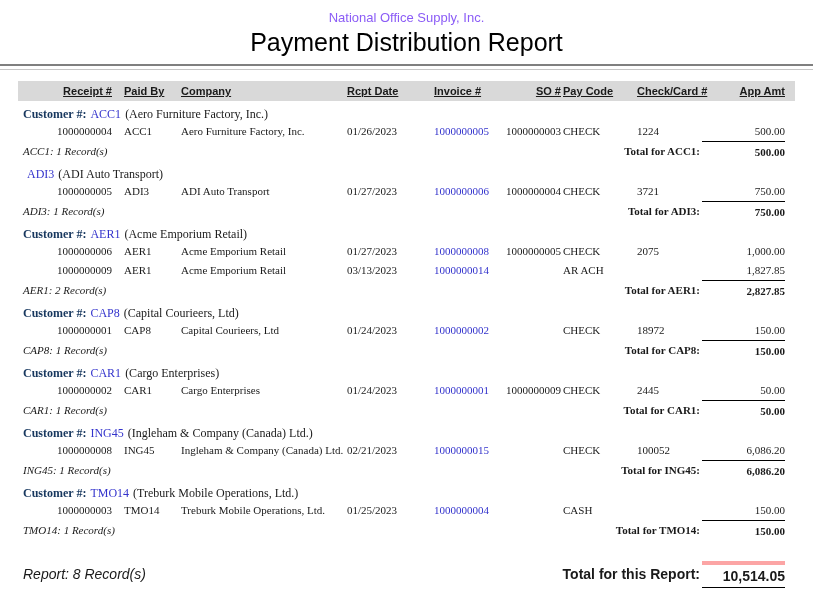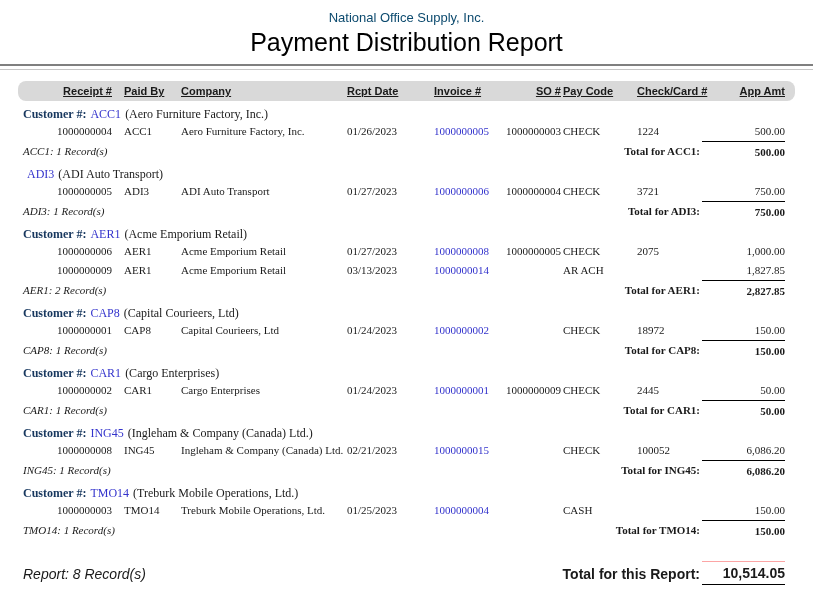--- a/index.html
+++ b/index.html
@@ -2,30 +2,29 @@
 <html><head>
 <meta charset="utf-8">
 <style>
   html,body { margin:0; padding:0; }
   body {
     width:813px; height:614px; overflow:hidden;
     background:#ffffff; color:#1a1a1a;
     font-family:"Liberation Sans", sans-serif;
   }
   .page-header { text-align:center; padding-top:10px; }
-  .company-name { font-size:13px; color:#0c4a6e; }
+  .company-name { font-size:13px; color:#8b5cf6; }
   .report-title { font-size:25px; color:#000000; margin-top:3px; }
   .divider { margin-top:7px; height:3px; border-top:2px solid #7f7f7f; border-bottom:1px solid #c6c6c6; }
 
   .report-body { margin:11px 18px 0 18px; }
   .grid {
     display:grid;
     grid-template-columns:94px 69px 164px 87px 63px 66px 74px 83px 67px;
     padding-right:10px;
-    border-radius:8px;
   }
   .col-headers {
     background:#d9d9d9; font-size:11px; font-weight:bold;
     align-items:center; height:20px;
   }
   .col-headers span { text-decoration:underline; white-space:nowrap; }
   .c1 { text-align:right; }
   .c2 { padding-left:12px; }
   .c4, .c5 { padding-left:2px; }
   .c6 { text-align:right; }
@@ -44,21 +43,21 @@
   .group-footer { font-size:11px; line-height:14px; }
   .gf-records { grid-column:1 / span 5; font-style:italic; padding:3px 0 2px 5px; }
   .gf-label   { grid-column:6 / span 3; text-align:right; font-weight:bold; padding:3px 18px 2px 0; }
   .gf-amt     { grid-column:9; text-align:right; font-weight:bold; border-top:1px solid #000;
                 margin-left:-16px; padding:3px 0 2px 0; }
 
   .report-footer { margin-top:21px; font-size:14px; line-height:14px; }
   .rf-records { grid-column:1 / span 5; font-style:italic; padding:6px 0 0 5px; }
   .rf-label   { grid-column:6 / span 3; text-align:right; font-weight:bold; padding:6px 18px 0 0; }
   .rf-amt     { grid-column:9; text-align:right; font-weight:bold; margin-left:-16px;
-                border-top:1px solid #fca5a5; border-bottom:1px solid #000; padding:4px 0 4px 0; }
+                border-top:4px solid #fca5a5; border-bottom:1px solid #000; padding:4px 0 4px 0; }
 </style>
 </head>
 <body>
 
 <div class="page-header">
   <div class="company-name">National Office Supply, Inc.</div>
   <div class="report-title">Payment Distribution Report</div>
 </div>
 <div class="divider"></div>
 

